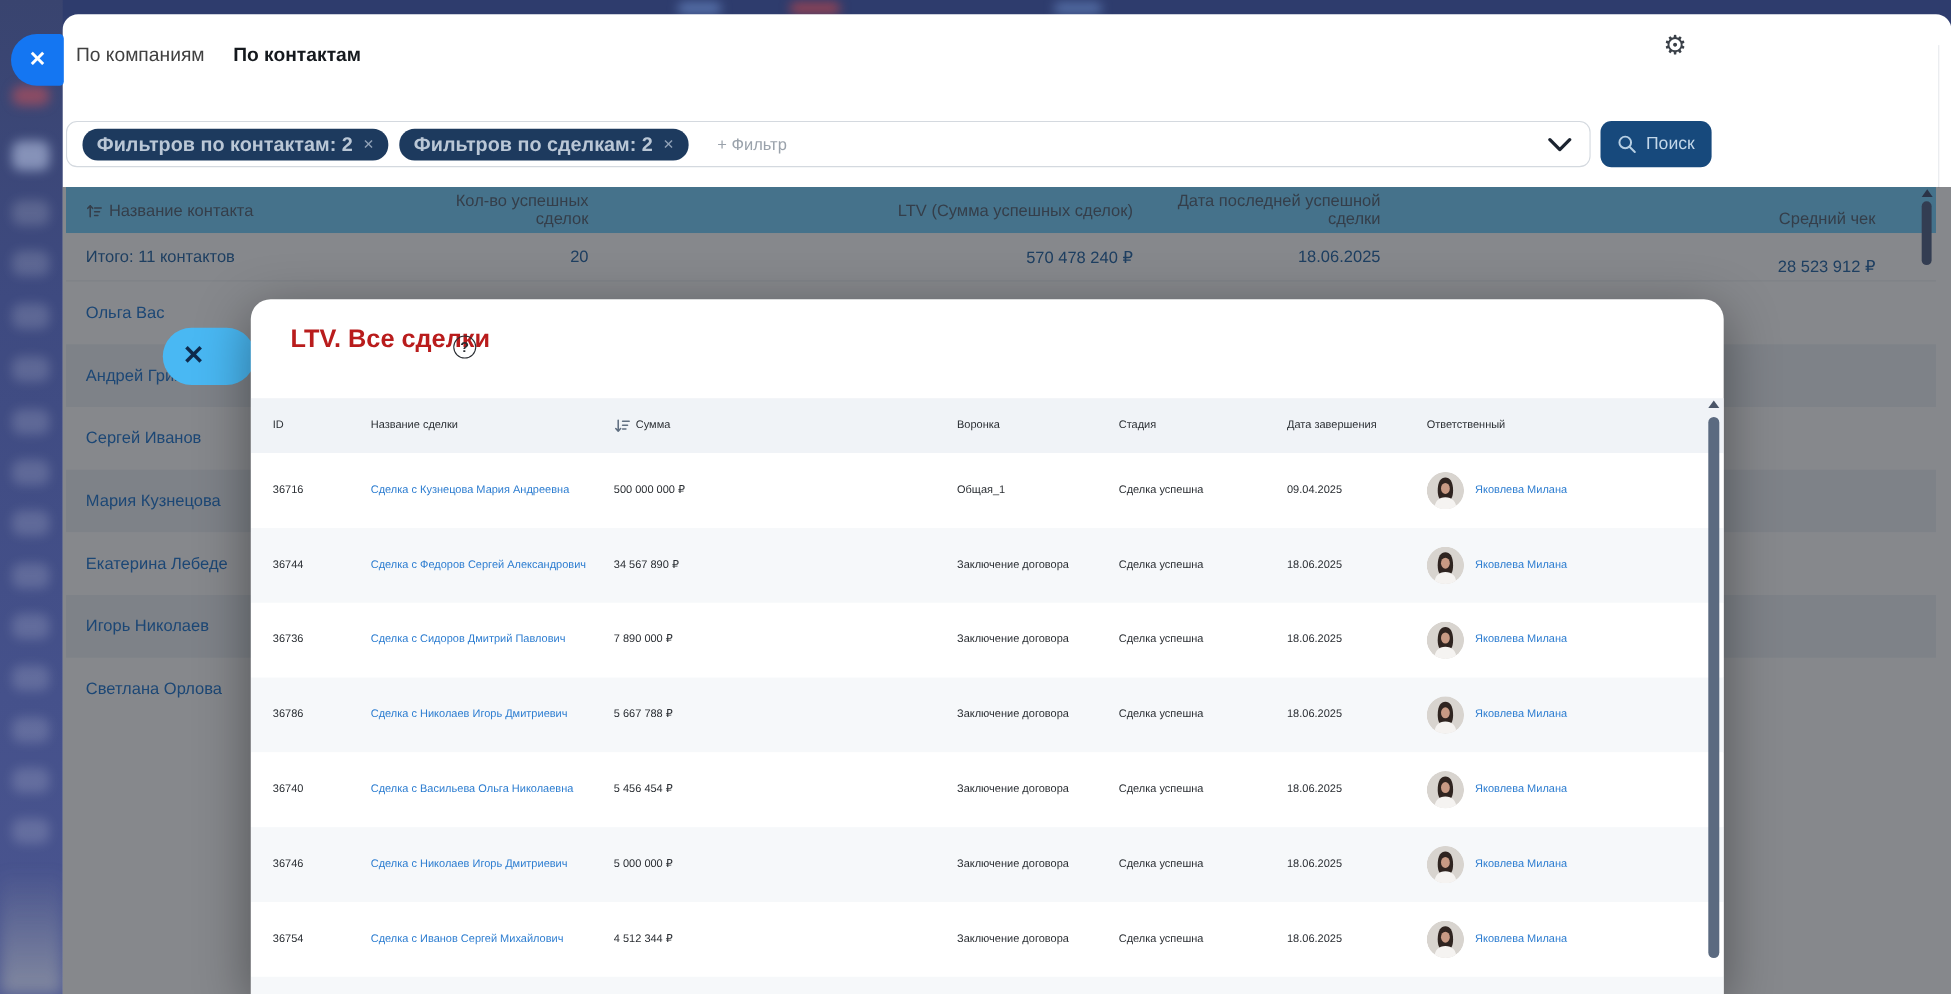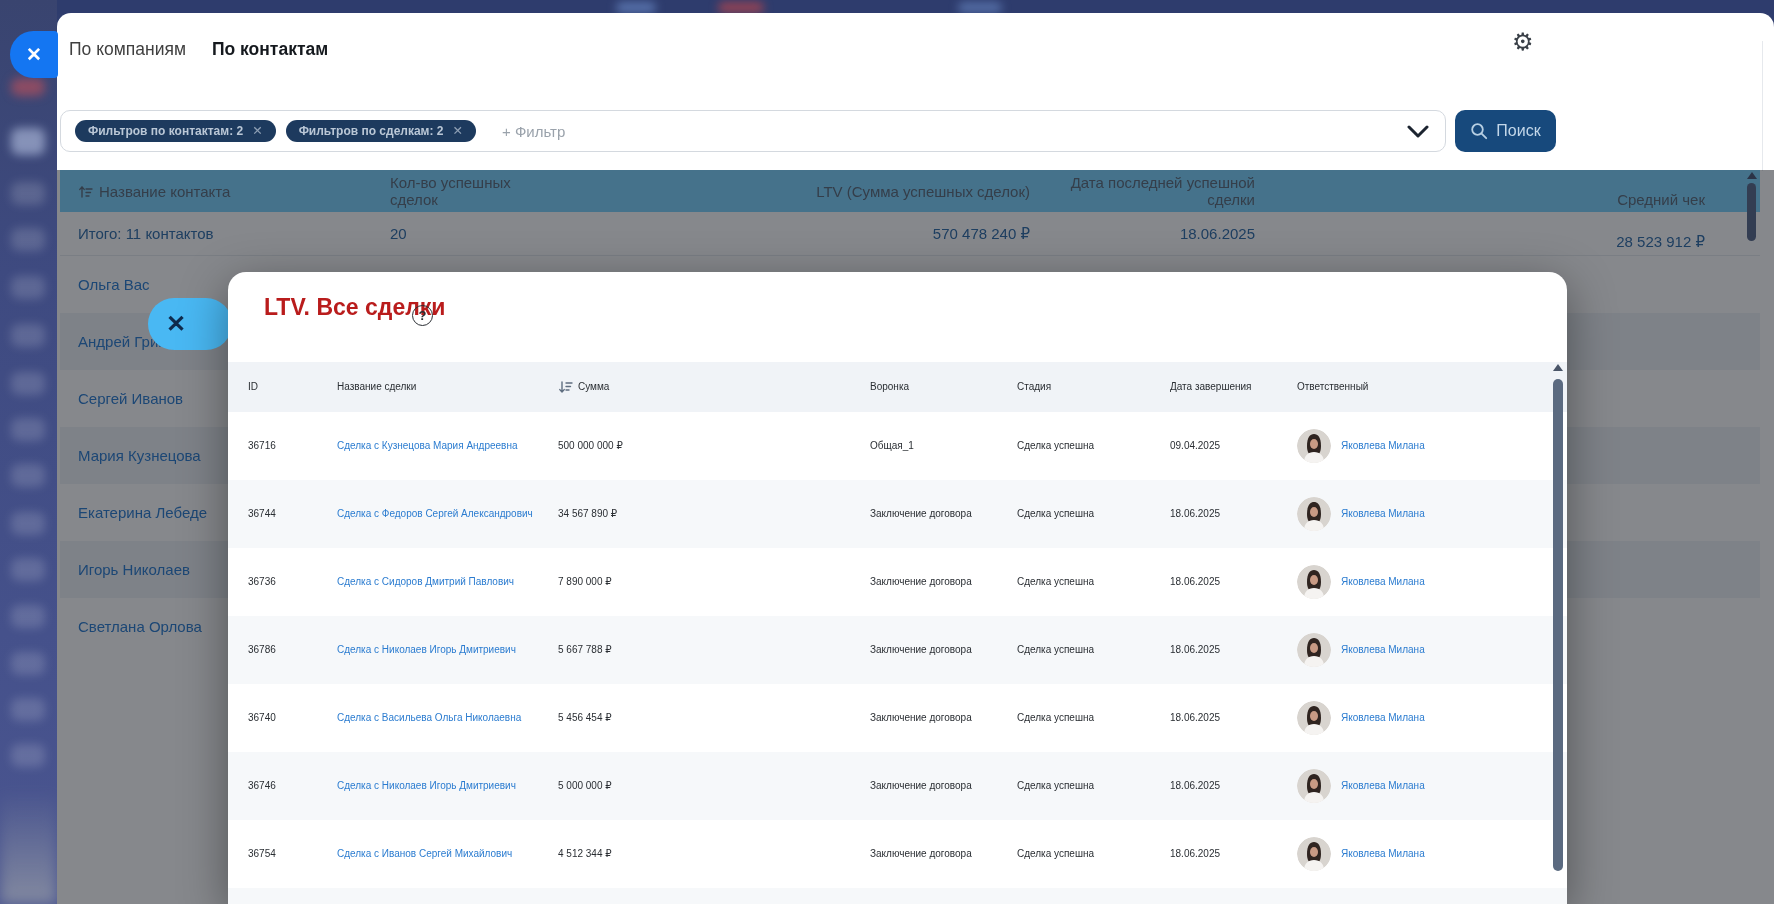--- a/index.html
+++ b/index.html
@@ -35,41 +35,41 @@
          border-radius:14px 14px 0 0;}
   .tabs{position:absolute;left:10px;top:22px;display:flex;gap:22px;}
   .tab{font-size:17.5px;color:#404040;cursor:pointer;padding:4px 2px;}
   .tab.active{color:#15191e;font-weight:700;}
   .gear{position:absolute;left:1455px;top:17px;font-size:24px;color:#3a4048;cursor:pointer;line-height:1;}
 
   .filter-bar{position:absolute;left:3px;top:97px;width:1386px;height:42px;background:#fff;
               border:1px solid #d4d9df;border-radius:10px;display:flex;align-items:center;padding:0 14px;gap:10px;}
   .chip{display:flex;align-items:center;gap:9px;background:#1d3a5e;border-radius:14px;
         padding:4px 13px;cursor:pointer;}
-  .chip-label{color:#bac7d6;font-size:12px;font-weight:700;}
+  .chip-label{color:#bac7d6;font-size:18px;font-weight:700;}
   .chip-x{color:#8fa0b5;font-size:12.5px;line-height:1;cursor:pointer;}
   .add-filter{color:#9aa2ab;font-size:15px;margin-left:16px;cursor:pointer;}
   .chevron{position:absolute;right:16px;top:14px;cursor:pointer;}
 
   .search-btn{position:absolute;left:1398px;top:97px;width:101px;height:42px;background:#17497c;
               border:none;border-radius:10px;display:flex;align-items:center;justify-content:center;
               gap:8px;cursor:pointer;}
   .search-label{color:#c3d7e9;font-size:16px;}
 
   .right-divider{position:absolute;left:1705px;top:28px;width:1px;height:130px;background:#e6e9ed;}
 
   
   .bg-table{position:absolute;left:3px;top:157px;width:1700px;}
   .bgt-row{display:flex;align-items:center;}
   .bgt-head{height:42px;background:#7dd3fc;color:#5b6a7a;font-size:15px;}
   .bgt-totals{height:44px;background:#fff;color:#2f6ca8;font-size:15px;border-bottom:1px solid #e7ebef;}
   .contact-row{height:57px;background:#fff;display:flex;align-items:center;}
   .contact-row.alt{background:#eef2f6;}
   .bc-name{width:330px;padding-left:18px;display:flex;align-items:center;gap:6px;}
-  .bc-kolvo{width:145px;}
+  .bc-kolvo{width:145px;text-align:right;}
   .bc-ltv{width:495px;text-align:right;}
   .bc-date{width:225px;text-align:right;}
   .bc-avg{flex:1;text-align:right;padding-right:55px;margin-top:16px;}
   .cname{color:#2b7cd0;font-size:15px;text-decoration:none;cursor:pointer;white-space:nowrap;}
 
   
   .dim{position:absolute;left:57px;top:170px;width:1717px;height:734px;background:rgba(14,18,26,.5);z-index:20;}
   .page-scrollbar{position:absolute;left:1746px;top:172px;width:11px;z-index:25;}
   .ps-arrow{width:0;height:0;margin:0 auto;border-left:5px solid transparent;border-right:5px solid transparent;
             border-bottom:7px solid #2b3347;}

